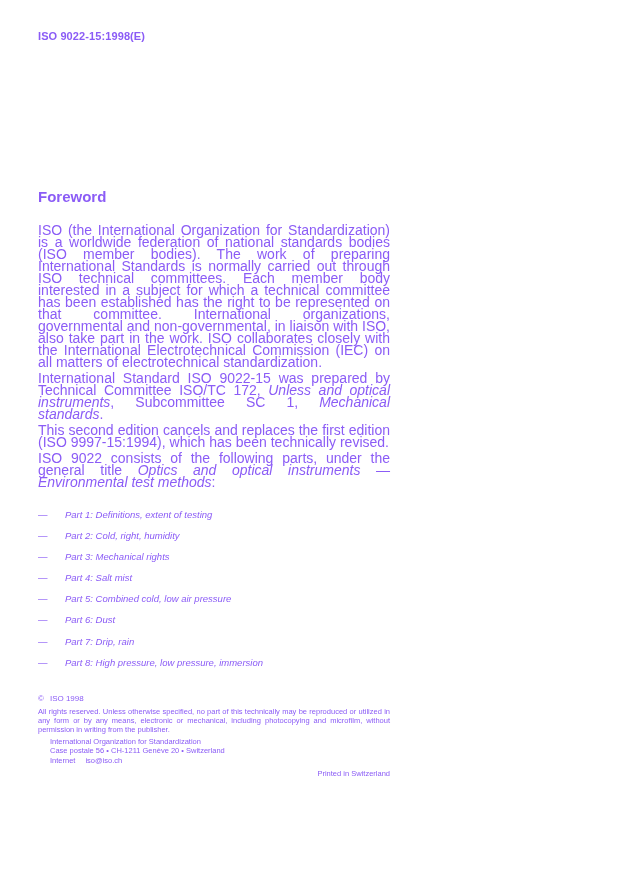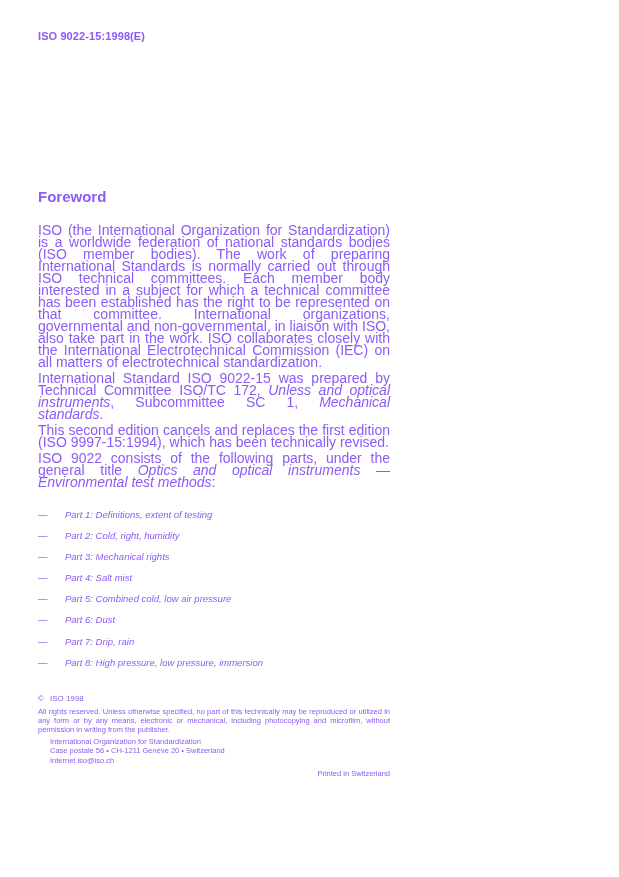--- a/index.html
+++ b/index.html
@@ -54,21 +54,21 @@
     font-size: 7.5px;
     line-height: 9px;
     text-align: justify;
   }
   .addr {
     margin: 3px 0 0 12px;
     font-size: 7.5px;
     line-height: 9.2px;
   }
   .addr-line { white-space: nowrap; }
-  .internet-value { margin-left: 2px; }
+  .internet-value { margin-left: 10px; }
   .printed { margin-top: 4px; font-size: 7.5px; text-align: right; }
   .page-number {
     position: absolute;
     left: 38px;
     top: 888px;
     font-size: 10px;
     margin-left: 8px;
   }
 </style>
 </head>

